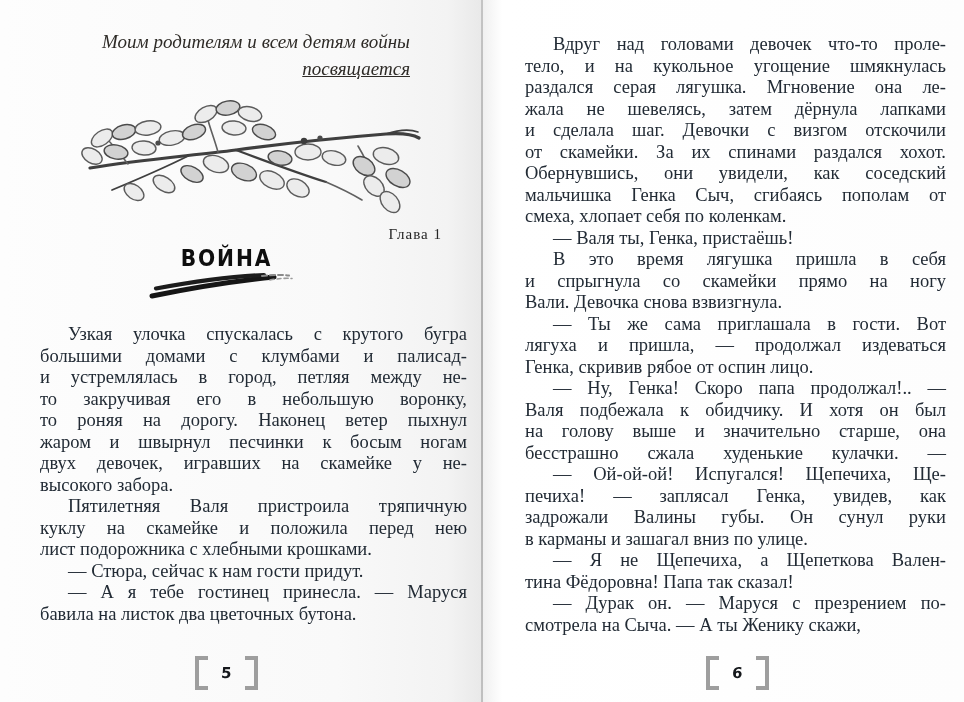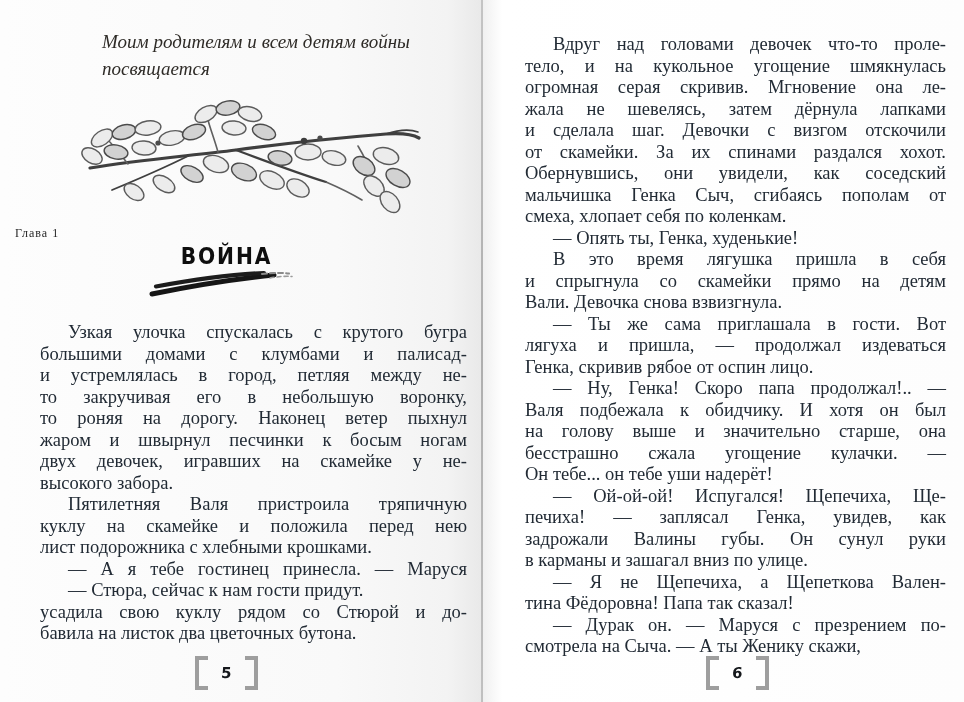--- a/index.html
+++ b/index.html
@@ -26,28 +26,28 @@
   
   .dedication{
     margin:28px 57px 0 auto;
     width:308px;
     font-style:italic;
     font-size:19px;
     line-height:27px;
     color:#2e2b27;
   }
   .dedication .l1{text-align:justify;text-align-last:justify;}
-  .dedication .l2{}
+  .dedication .l2{text-align:right;text-decoration:underline;}
   
   .illus{margin:12px 0 0 28px;width:356px;height:124px;}
   
   .chapter-label{
     position:relative;left:-25px;
-    text-align:left;
-    font-size:12px;letter-spacing:1px;color:#262626;
+    text-align:right;
+    font-size:15px;letter-spacing:1px;color:#262626;
     margin-top:4px;
   }
   .chapter-title{
     position:relative;left:-27px;
     text-align:center;
     font-family:"DejaVu Sans", sans-serif;
     font-weight:800;font-size:22px;letter-spacing:2px;color:#0e0e0e;
     transform:scale(0.92,1.08);
     margin-top:2px;
   }
@@ -157,58 +157,56 @@
         <div class="bl">большими домами с клумбами и палисад-</div>
         <div class="bl">и устремлялась в город, петляя между не-</div>
         <div class="bl">то закручивая его в небольшую воронку,</div>
         <div class="bl">то роняя на дорогу. Наконец ветер пыхнул</div>
         <div class="bl">жаром и швырнул песчинки к босым ногам</div>
         <div class="bl">двух девочек, игравших на скамейке у не-</div>
         <div class="bl last">высокого забора.</div>
         <div class="bl ind">Пятилетняя Валя пристроила тряпичную</div>
         <div class="bl">куклу на скамейке и положила перед нею</div>
         <div class="bl last">лист подорожника с хлебными крошками.</div>
+        <div class="bl last ind">— Стюра, сейчас к нам гости придут.</div>
         <div class="bl ind">— А я тебе гостинец принесла. — Маруся</div>
-        <div class="bl last ind">— Стюра, сейчас к нам гости придут.</div>
-        <div class="bl">усадила свою куклу рядом со Стюрой и до-</div>
         <div class="bl last">бавила на листок два цветочных бутона.</div>
       </div>
 
     <div class="folio folio-left">
       <span class="bracket open"></span>
       <span class="folio-num">5</span>
       <span class="bracket close"></span>
     </div>
   </div>
 
   <div class="gutter"></div>
 
   <div class="page page-right">
     <div class="bodytext">
         <div class="bl ind">Вдруг над головами девочек что-то проле-</div>
         <div class="bl">тело, и на кукольное угощение шмякнулась</div>
-        <div class="bl">огромная серая скривив. Мгновение она ле-</div>
+        <div class="bl">раздался серая лягушка. Мгновение она ле-</div>
         <div class="bl">жала не шевелясь, затем дёрнула лапками</div>
         <div class="bl">и сделала шаг. Девочки с визгом отскочили</div>
         <div class="bl">от скамейки. За их спинами раздался хохот.</div>
         <div class="bl">Обернувшись, они увидели, как соседский</div>
         <div class="bl">мальчишка Генка Сыч, сгибаясь пополам от</div>
         <div class="bl last">смеха, хлопает себя по коленкам.</div>
-        <div class="bl last ind">— Опять ты, Генка, худенькие!</div>
+        <div class="bl last ind">— Валя ты, Генка, пристаёшь!</div>
         <div class="bl ind">В это время лягушка пришла в себя</div>
-        <div class="bl">и спрыгнула со скамейки прямо на детям</div>
+        <div class="bl">и спрыгнула со скамейки прямо на ногу</div>
         <div class="bl last">Вали. Девочка снова взвизгнула.</div>
         <div class="bl ind">— Ты же сама приглашала в гости. Вот</div>
         <div class="bl">лягуха и пришла, — продолжал издеваться</div>
         <div class="bl last">Генка, скривив рябое от оспин лицо.</div>
         <div class="bl ind">— Ну, Генка! Скоро папа продолжал!.. —</div>
         <div class="bl">Валя подбежала к обидчику. И хотя он был</div>
         <div class="bl">на голову выше и значительно старше, она</div>
-        <div class="bl">бесстрашно сжала угощение кулачки. —</div>
-        <div class="bl last">Он тебе... он тебе уши надерёт!</div>
+        <div class="bl">бесстрашно сжала худенькие кулачки. —</div>
         <div class="bl ind">— Ой-ой-ой! Испугался! Щепечиха, Ще-</div>
         <div class="bl">печиха! — заплясал Генка, увидев, как</div>
         <div class="bl">задрожали Валины губы. Он сунул руки</div>
         <div class="bl last">в карманы и зашагал вниз по улице.</div>
         <div class="bl ind">— Я не Щепечиха, а Щепеткова Вален-</div>
         <div class="bl last">тина Фёдоровна! Папа так сказал!</div>
         <div class="bl ind">— Дурак он. — Маруся с презрением по-</div>
         <div class="bl last">смотрела на Сыча. — А ты Женику скажи,</div>
       </div>
 

